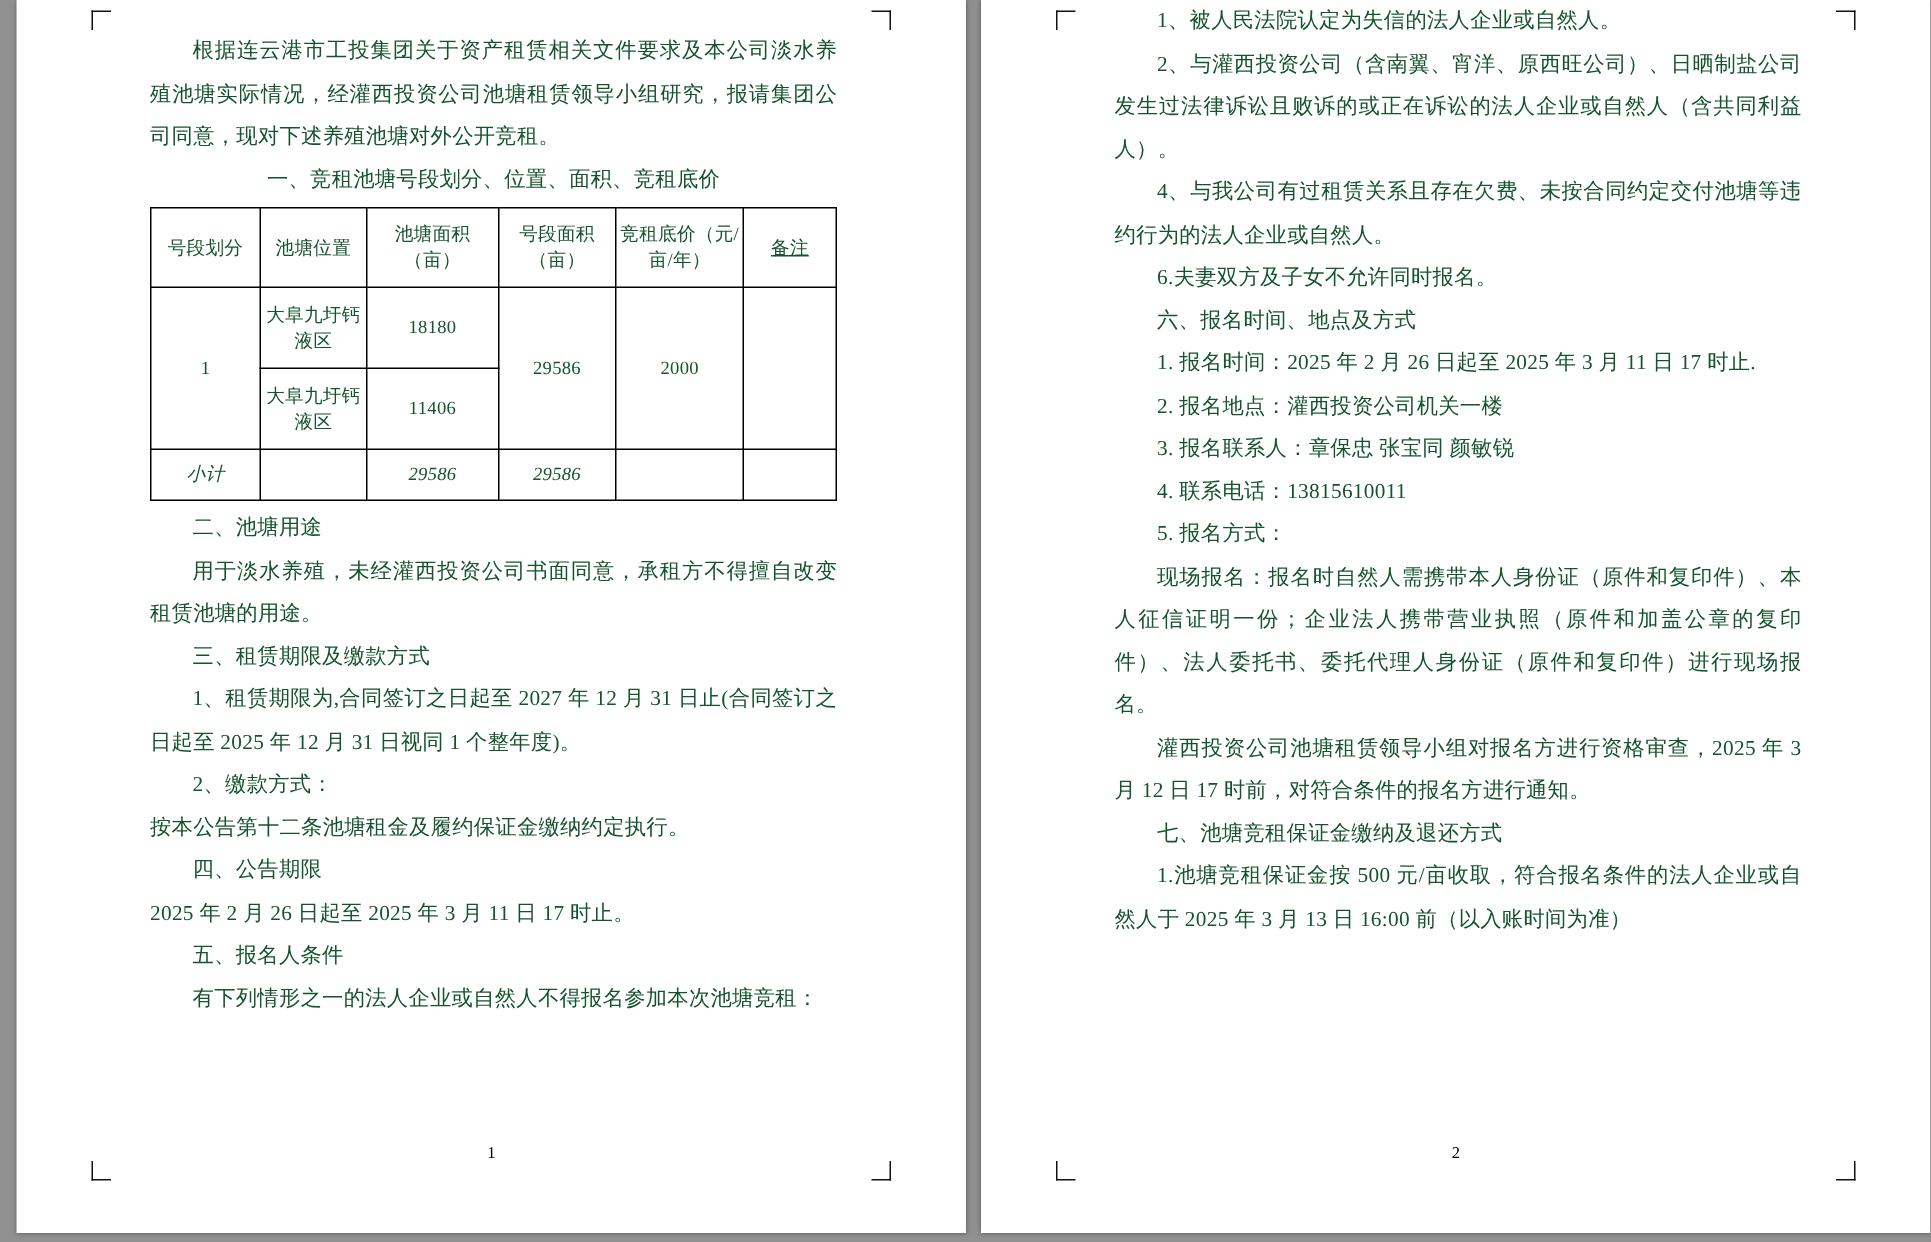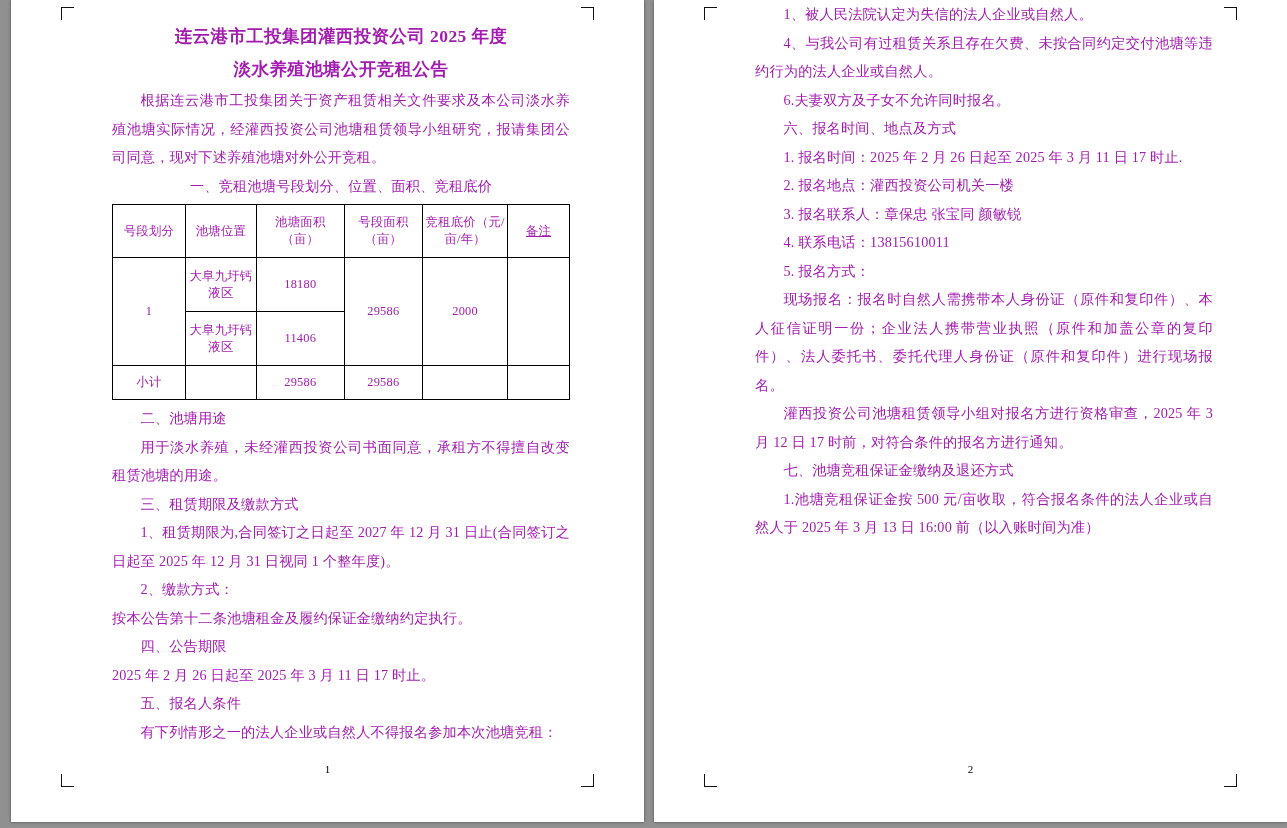--- a/index.html
+++ b/index.html
@@ -40,26 +40,26 @@
     pointer-events: none;
   }
   .mark.tl { top: 7px; left: 50px; border-left: 1px solid #111; border-top: 1px solid #111; }
   .mark.tr { top: 7px; right: 50px; border-right: 1px solid #111; border-top: 1px solid #111; }
   .mark.bl { bottom: 35px; left: 50px; border-left: 1px solid #111; border-bottom: 1px solid #111; }
   .mark.br { bottom: 35px; right: 50px; border-right: 1px solid #111; border-bottom: 1px solid #111; }
 
   .content {
     position: absolute;
     top: 20px;
-    left: 101px;
+    left: 89px;
     width: 458px;
     height: 740px;
     font-size: 14.2px;
     line-height: 28.5px;
-    color: #a21caf;
+    color: #14532d;
     letter-spacing: 0.2px;
   }
   .page2 .content { top: 0px; }
 
   .doc-title {
     text-align: center;
     font-weight: bold;
     font-size: 17.5px;
     line-height: 33px;
     letter-spacing: 0.4px;
@@ -90,21 +90,21 @@
     text-align: center;
     vertical-align: middle;
     padding: 3px 2px;
     font-family: "Liberation Serif", "DejaVu Serif", serif;
   }
   table.bid-table td.hdr {
     font-weight: normal;
     height: 46px;
   }
   table.bid-table td.tall { height: 47px; }
-  table.bid-table td.sum { height: 27px; }
+  table.bid-table td.sum { height: 27px; font-style: italic; }
   .footer-num {
     position: absolute;
     bottom: 47px;
     left: 0;
     width: 100%;
     text-align: center;
     font-size: 11px;
     color: #000;
   }
 </style>
@@ -113,24 +113,20 @@
 
 <div class="workspace">
 
   <div class="page page1">
     <div class="mark tl"></div>
     <div class="mark tr"></div>
     <div class="mark bl"></div>
     <div class="mark br"></div>
 
     <div class="content">
-      <div class="doc-title">
-        <div>连云港市工投集团灌西投资公司 2025 年度</div>
-        <div>淡水养殖池塘公开竞租公告</div>
-      </div>
 
       <p class="indent2">根据连云港市工投集团关于资产租赁相关文件要求及本公司淡水养殖池塘实际情况，经灌西投资公司池塘租赁领导小组研究，报请集团公司同意，现对下述养殖池塘对外公开竞租。</p>
 
       <p class="center-head">一、竞租池塘号段划分、位置、面积、竞租底价</p>
 
       <table class="bid-table">
         <tbody>
             <tr>
           <td class="hdr" style="width:72px;margin-top:13px;">号段划分</td>
           <td class="hdr" style="width:70px;">池塘位置</td>
@@ -182,20 +178,21 @@
   </div>
 
   <div class="page page2">
     <div class="mark tl"></div>
     <div class="mark tr"></div>
     <div class="mark bl"></div>
     <div class="mark br"></div>
 
     <div class="content">
       <p class="indent2">1、被人民法院认定为失信的法人企业或自然人。</p>
+      <p class="indent2">2、与灌西投资公司（含南翼、宵洋、原西旺公司）、日晒制盐公司发生过法律诉讼且败诉的或正在诉讼的法人企业或自然人（含共同利益人）。</p>
       <p class="indent2">4、与我公司有过租赁关系且存在欠费、未按合同约定交付池塘等违约行为的法人企业或自然人。</p>
       <p class="indent2">6.夫妻双方及子女不允许同时报名。</p>
 
       <p class="heading">六、报名时间、地点及方式</p>
       <p class="indent2">1. 报名时间：2025 年 2 月 26 日起至 2025 年 3 月 11 日 17 时止.</p>
       <p class="indent2">2. 报名地点：灌西投资公司机关一楼</p>
       <p class="indent2">3. 报名联系人：章保忠  张宝同  颜敏锐</p>
       <p class="indent2">4. 联系电话：13815610011</p>
       <p class="indent2">5. 报名方式：</p>
       <p class="indent2">现场报名：报名时自然人需携带本人身份证（原件和复印件）、本人征信证明一份；企业法人携带营业执照（原件和加盖公章的复印件）、法人委托书、委托代理人身份证（原件和复印件）进行现场报名。</p>

